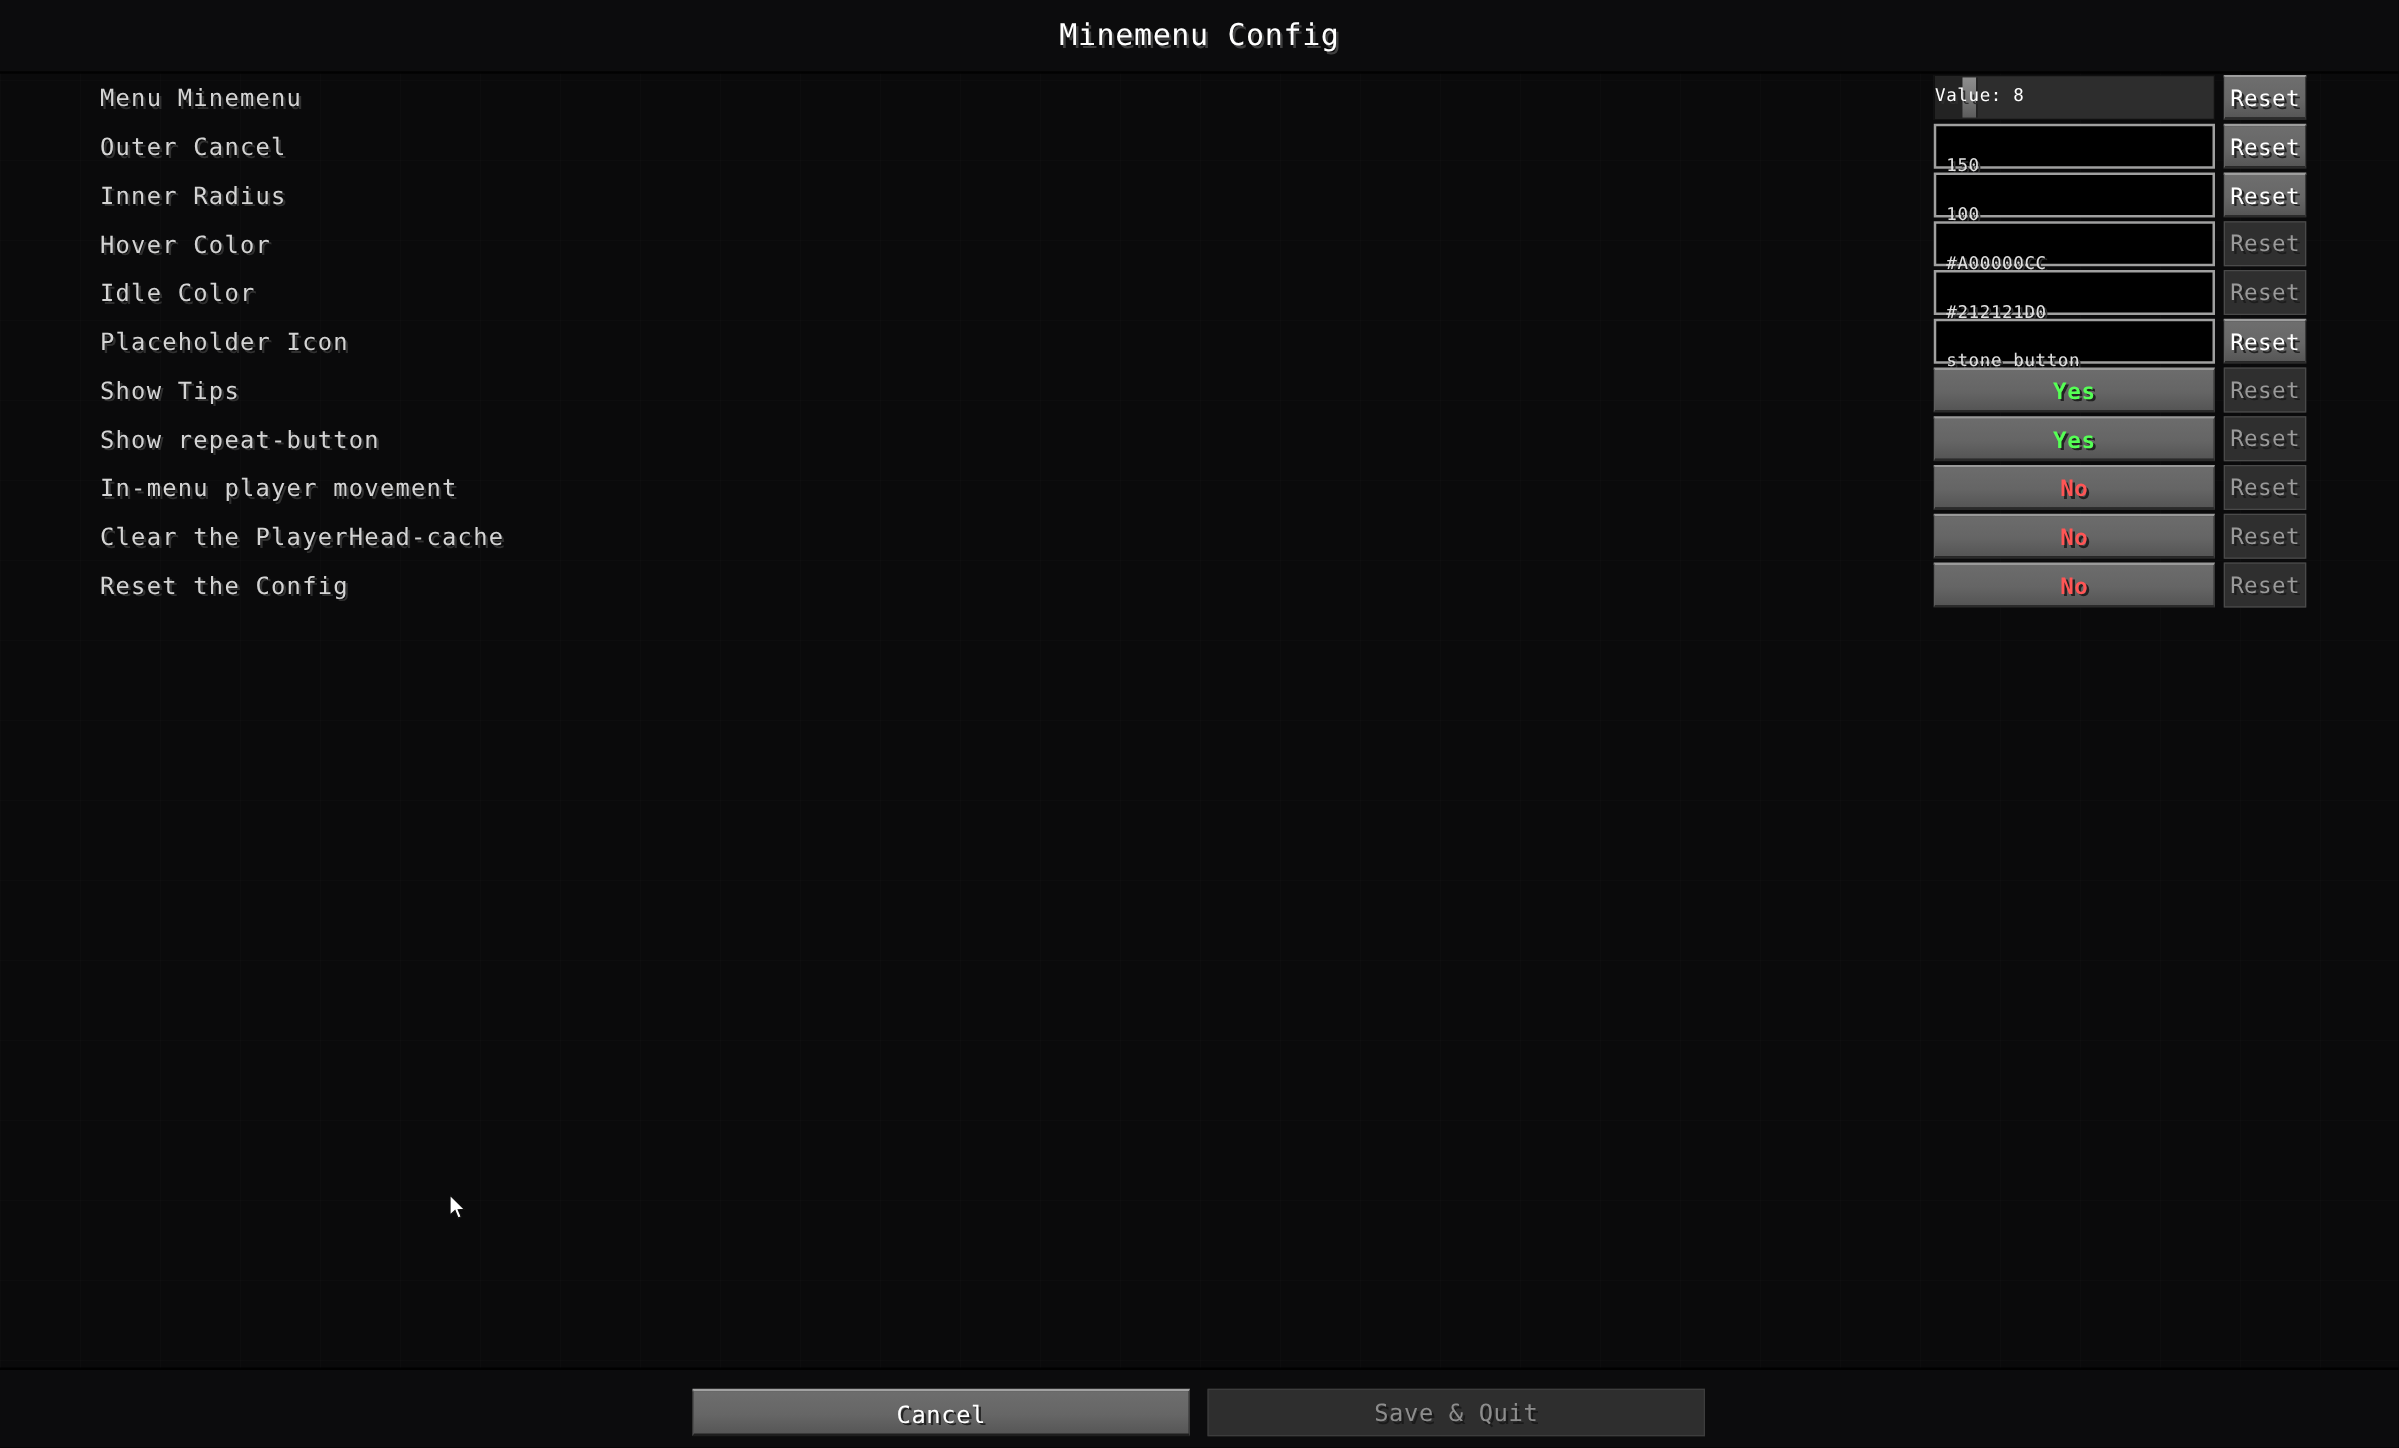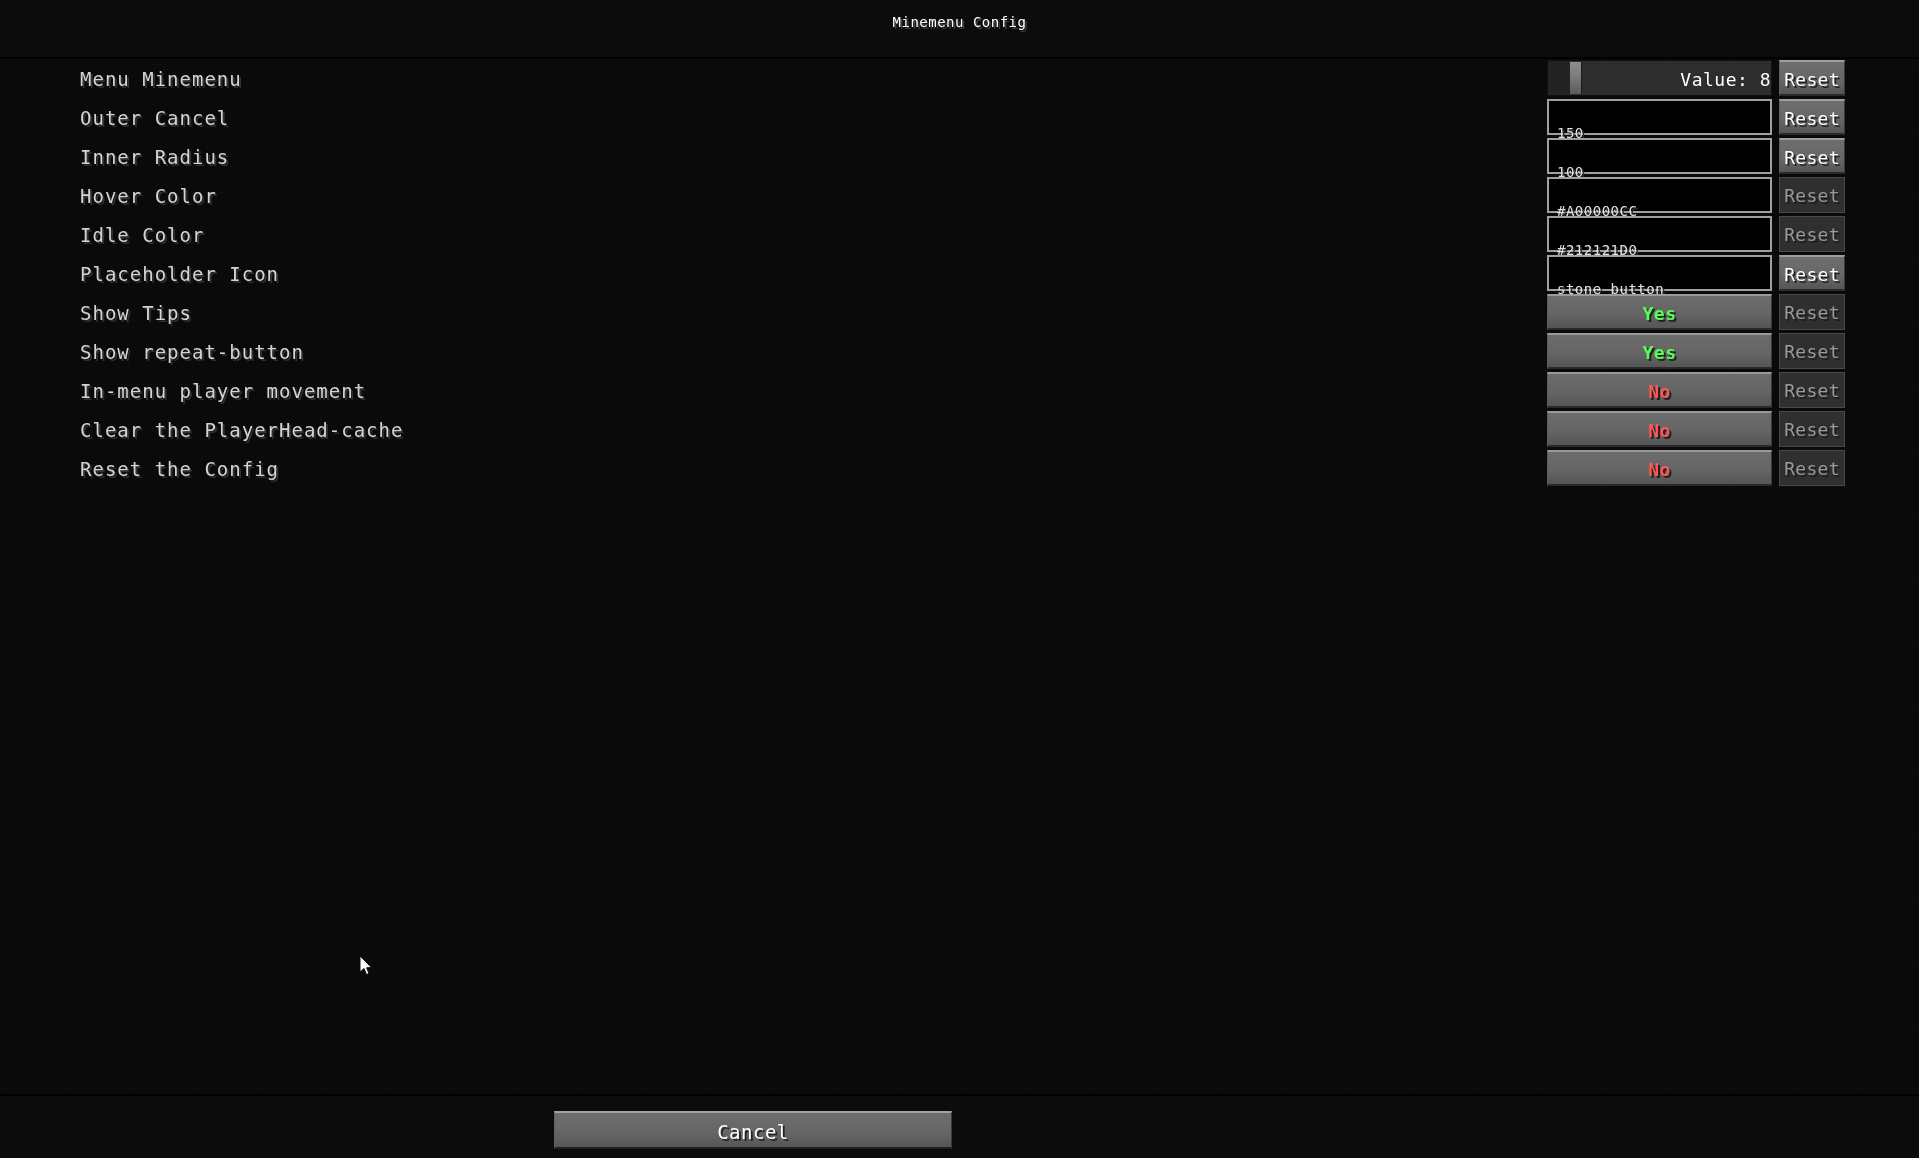--- a/index.html
+++ b/index.html
@@ -38,21 +38,21 @@
     height: 57px;
     background: #0c0c0d;
   }
   .header-title {
     position: absolute;
     top: 14px;
     left: 0;
     width: 1919px;
     text-align: center;
     color: #ffffff;
-    font-size: 14px;
+    font-size: 24px;
     letter-spacing: 0.5px;
     text-shadow: 2px 2px 0 #3f3f3f;
     white-space: nowrap;
   }
   .divider-top {
     position: absolute;
     top: 57px; left: 0;
     width: 1919px; height: 2px;
     background: linear-gradient(180deg, #000000 0%, #000000 100%);
     opacity: 0.85;
@@ -151,23 +151,23 @@
     left: 22px;
     width: 11px;
     height: calc(100% - 2px);
     background: linear-gradient(180deg, #8e8e8e 0%, #7b7b7b 45%, #5c5c5c 100%);
     border-right: 1px solid #1a1a1a;
   }
   .slider-value {
     position: absolute;
     left: 0; top: 8px;
     width: 100%;
-    text-align: right;
+    text-align: left;
     color: #ffffff;
-    font-size: 18px;
+    font-size: 14px;
     letter-spacing: 0.5px;
     text-shadow: 2px 2px 0 #2e2e2e;
     pointer-events: none;
   }
 
   
   .toggle {
     position: absolute;
     left: 0; top: 0;
     width: 100%; height: 100%;
@@ -433,20 +433,23 @@
       </div>
     </div>
 
   <div class="divider-bottom"></div>
   <div class="footer-bg"></div>
 
   <div class="footer-btn enabled" id="cancel-button">
     <div class="footer-btn-label">Cancel</div>
   </div>
 
+  <div class="footer-btn disabled" id="save-quit-button">
+    <div class="footer-btn-label">Save &amp; Quit</div>
+  </div>
 
   <div class="cursor" style="left: 360px; top: 956px;">
     <svg width="16" height="22" viewBox="0 0 16 22">
       <polygon points="0,0 0,16 4,12.5 6.5,18.5 9,17.5 6.6,11.8 11.5,11.5" fill="#ffffff" stroke="#111111" stroke-width="1"></polygon>
     </svg>
   </div>
 
 </div>
 
 </body></html>

